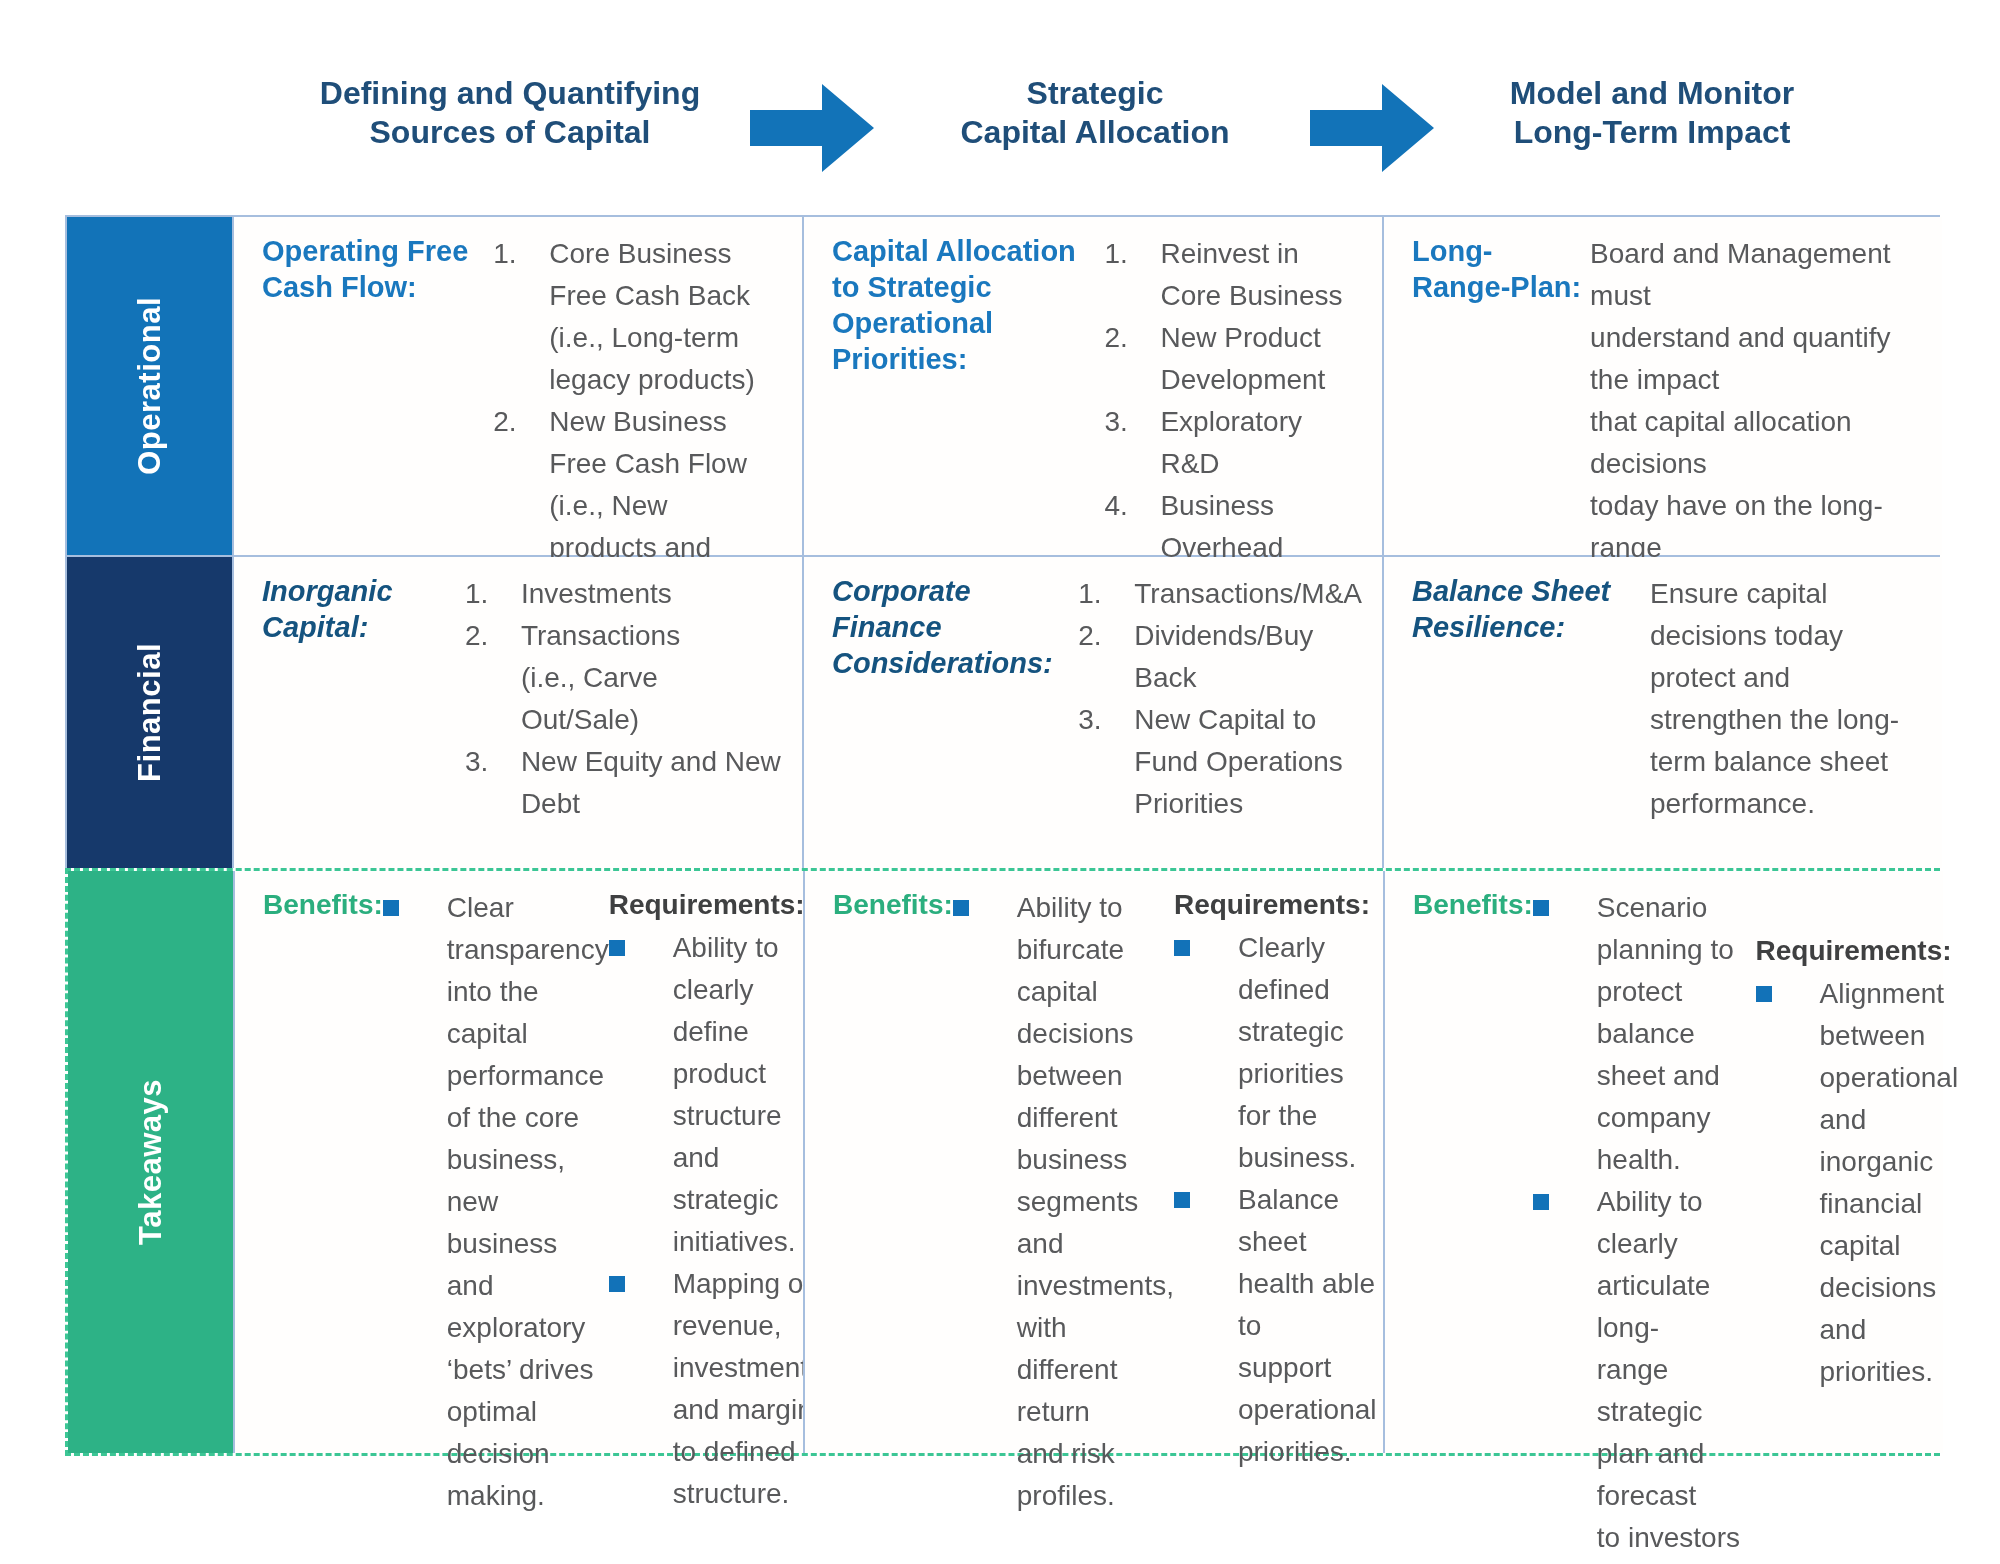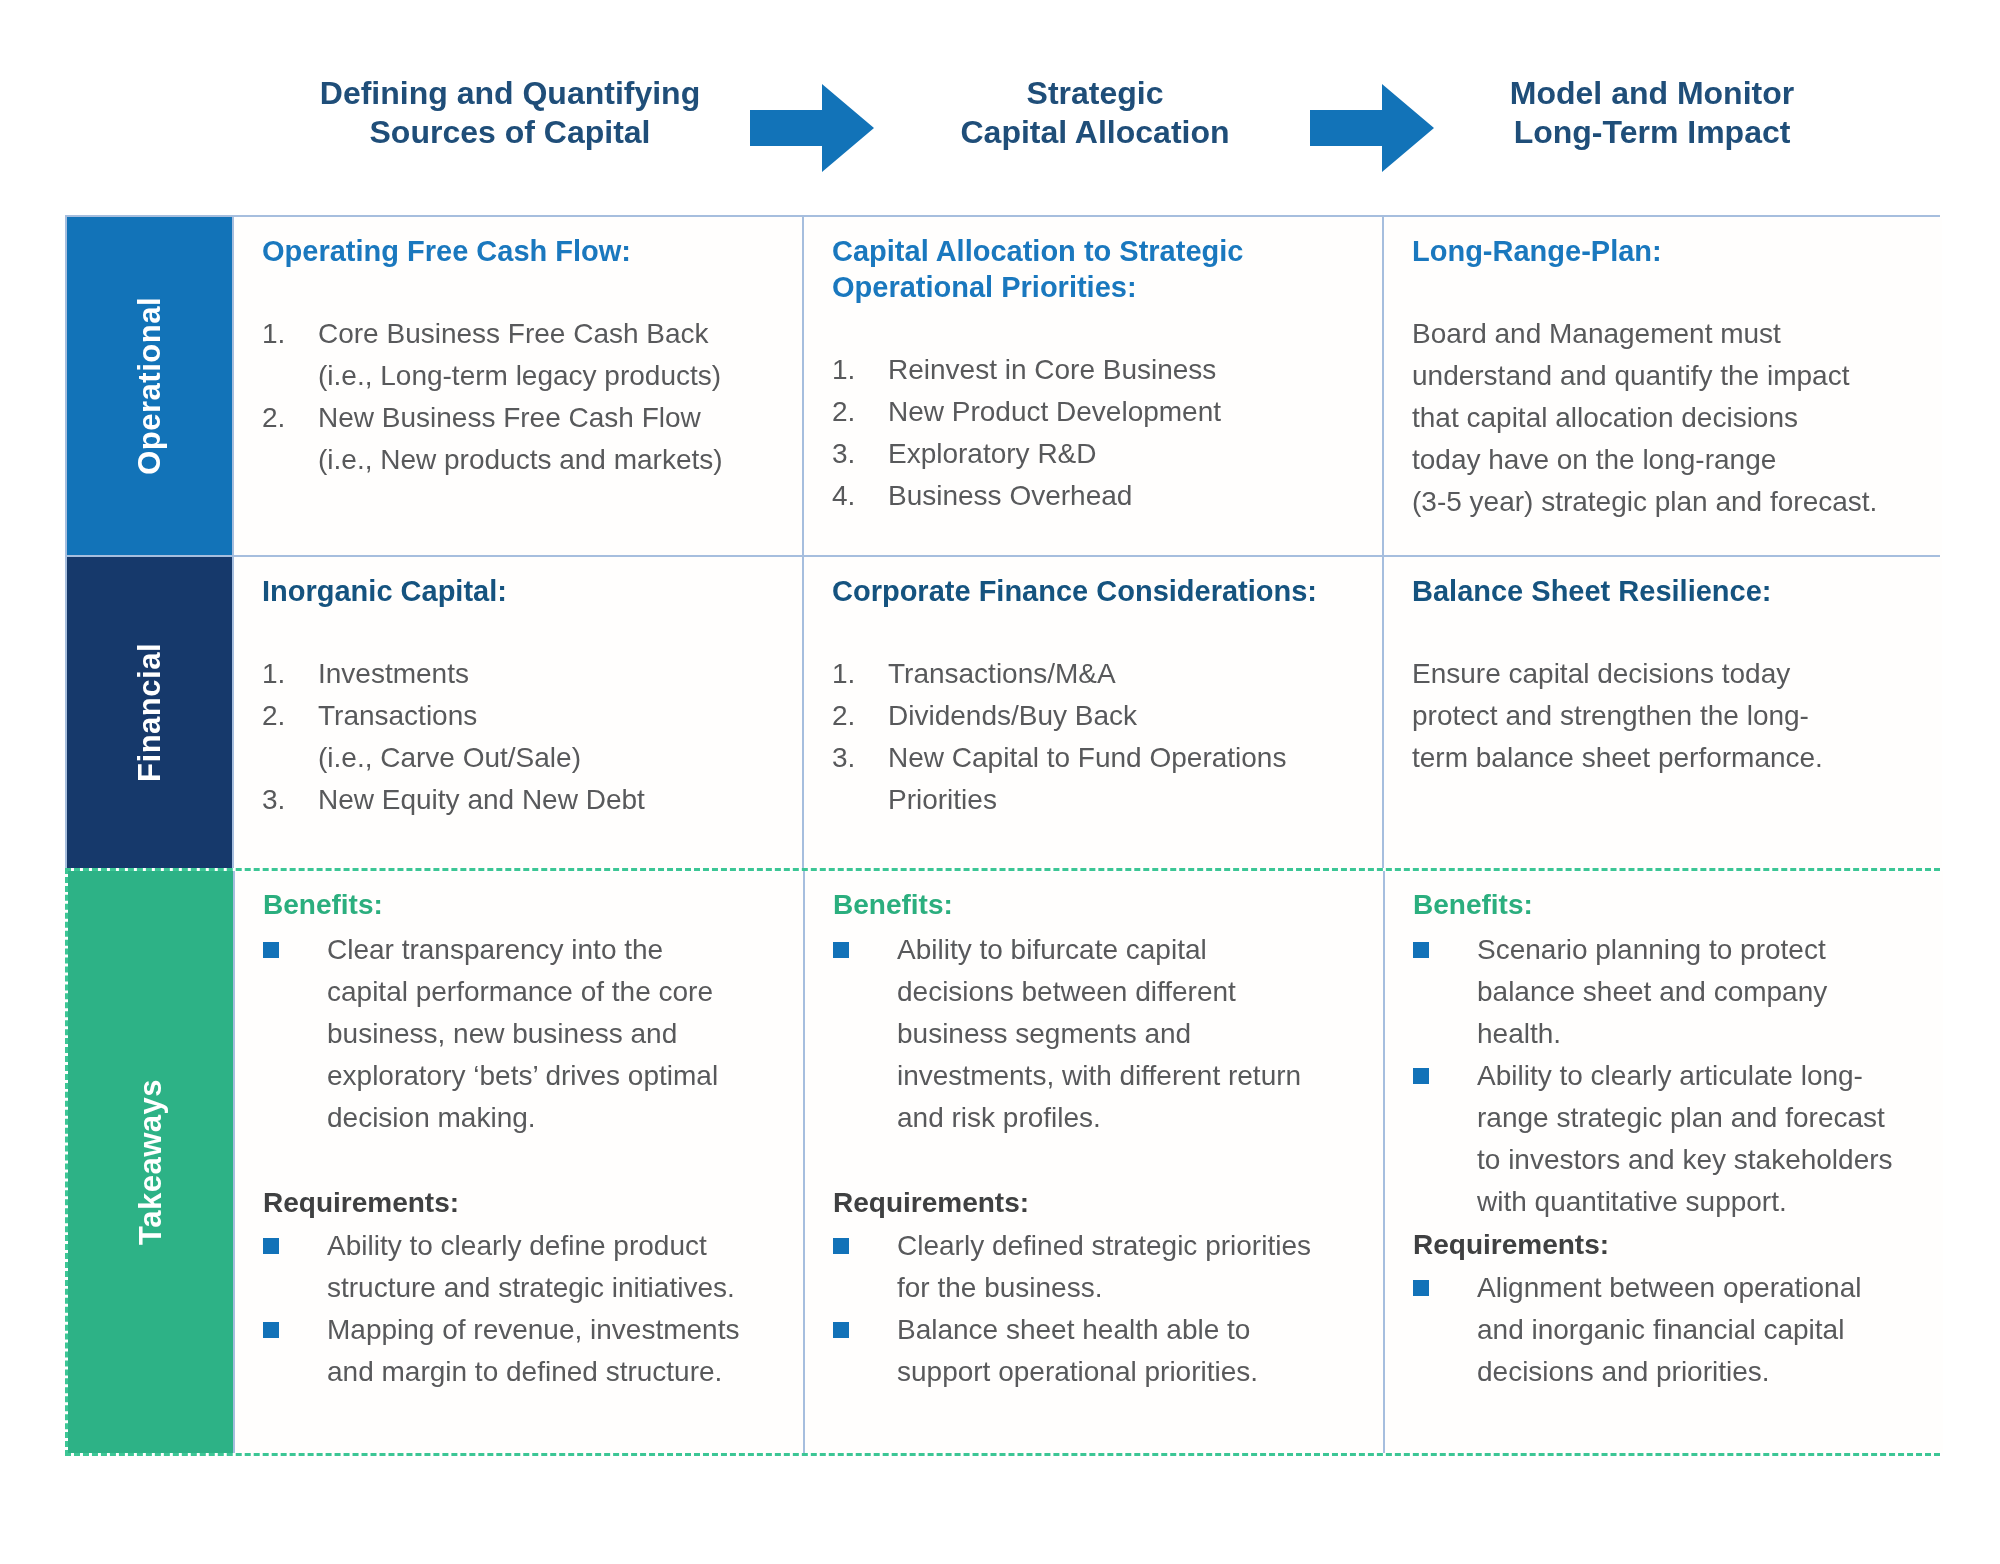--- a/index.html
+++ b/index.html
@@ -50,30 +50,30 @@
   .labelcell .vtext{
     writing-mode:vertical-rl;transform:rotate(180deg);
     color:#ffffff;font-weight:bold;font-size:31px;letter-spacing:0.5px;white-space:nowrap;
   }
   .lab-operational{background:var(--blue);}
   .lab-financial{background:var(--navy);}
   .lab-takeaways{background:var(--green);}
   .cell{
     flex:1 1 auto;border-left:2px solid var(--line);
     padding:16px 20px 14px 28px;background:#fffefd;
-    display:flex;flex-direction:column;
+    display:flex;flex-direction:row;
   }
   .c1{width:570px;flex:0 0 570px;}
   .c2{width:580px;flex:0 0 580px;}
   .c3{width:560px;flex:0 0 560px;}
   .cell h3{
     font-size:29px;line-height:36px;font-weight:bold;white-space:pre-line;
   }
   .r1 .cell h3{color:var(--row1-heading);}
-  .r2 .cell h3{color:var(--row2-heading);}
+  .r2 .cell h3{color:var(--row2-heading);font-style:italic;}
   .h-gap{margin-bottom:44px;}
   .bodytext{
     font-size:28px;line-height:42px;color:var(--body);white-space:pre-line;
   }
   ol.numlist{list-style:none;}
   ol.numlist li{display:flex;}
   ol.numlist .num{
     flex:0 0 56px;font-size:28px;line-height:42px;color:var(--body);
   }
   ol.numlist .txt{

